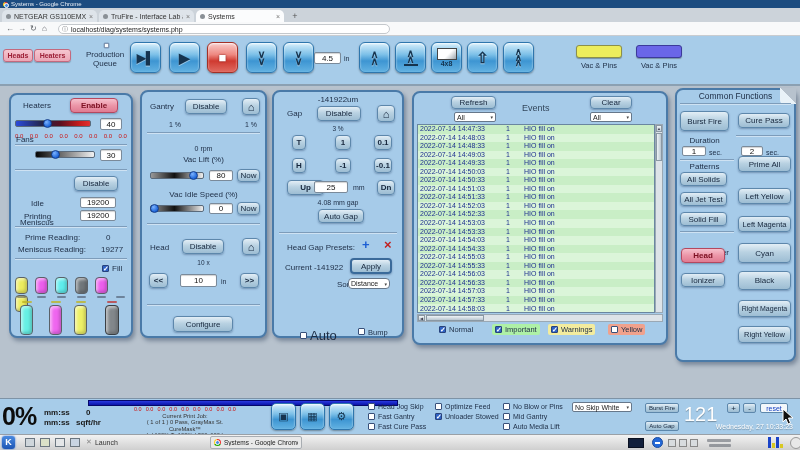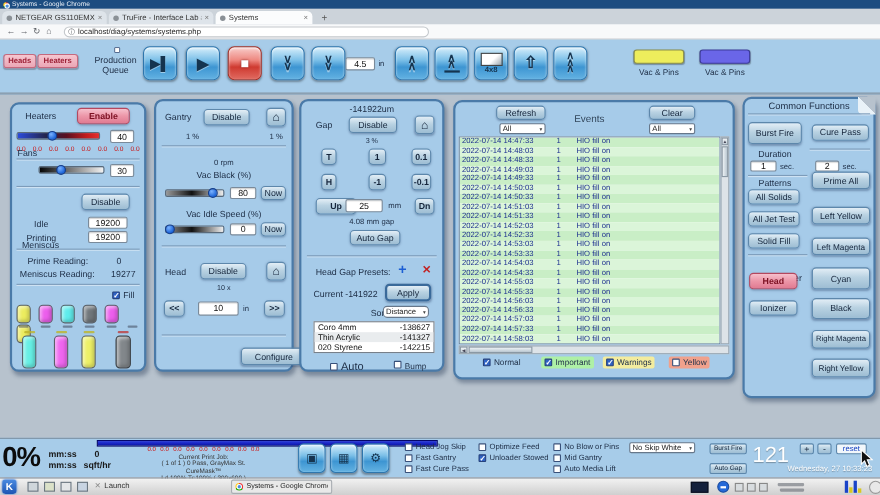--- a/index.html
+++ b/index.html
@@ -230,21 +230,21 @@
   <div class="panel" style="left:140px;top:90px;width:127px;height:248px;">
     <div class="lb" style="left:8px;top:10px;">Gantry</div>
     <div class="btn" style="left:43px;top:7px;width:42px;height:15px;">Disable</div>
     <div class="btn" style="left:100px;top:6px;width:18px;height:17px;font-size:11px;font-weight:bold;">
         <span>⌂</span>
       </div>
     <div class="lb" style="left:27px;top:28px;font-size:7px;">1 %</div>
     <div class="lb" style="left:103px;top:28px;font-size:7px;">1 %</div>
     <div class="hr" style="left:5px;top:40px;width:113px;"></div>
     <div class="lb" style="left:0;top:52px;width:123px;text-align:center;font-size:7px;">0 rpm</div>
-    <div class="lb" style="left:0;top:63px;width:123px;text-align:center;">Vac Black (%)</div>
+    <div class="lb" style="left:0;top:63px;width:123px;text-align:center;">Vac Lift (%)</div>
     <div class="slider" style="left:8px;top:80px;width:54px;background:linear-gradient(90deg,#999,#111 45%,#eee);">
       <div class="thumb" style="left:74%;"></div>
     </div>
     <div class="in" style="left:67px;top:78px;width:24px;height:11px;">80</div>
     <div class="btn" style="left:95px;top:77px;width:23px;height:13px;">Now</div>
     <div class="lb" style="left:0;top:98px;width:123px;text-align:center;">Vac Idle Speed (%)</div>
     <div class="slider" style="left:8px;top:113px;width:54px;background:linear-gradient(90deg,#999,#111 45%,#eee);">
       <div class="thumb" style="left:-2%;"></div>
     </div>
     <div class="in" style="left:67px;top:111px;width:24px;height:11px;">0</div>
@@ -254,21 +254,21 @@
     <div class="btn" style="left:40px;top:147px;width:42px;height:15px;">Disable</div>
     <div class="btn" style="left:100px;top:146px;width:18px;height:17px;font-size:11px;font-weight:bold;">
         <span>⌂</span>
       </div>
     <div class="lb" style="left:0;top:166px;width:123px;text-align:center;font-size:6.5px;">10 x</div>
     <div class="btn" style="left:7px;top:181px;width:19px;height:15px;font-weight:bold;">&lt;&lt;</div>
     <div class="in" style="left:38px;top:182px;width:37px;height:13px;">10</div>
     <div class="lb" style="left:79px;top:185px;font-size:7px;">in</div>
     <div class="btn" style="left:98px;top:181px;width:19px;height:15px;font-weight:bold;">&gt;&gt;</div>
     <div class="hr" style="left:5px;top:212px;width:113px;"></div>
-    <div class="btn" style="left:31px;top:224px;width:60px;height:16px;margin-left:46px;">Configure</div>
+    <div class="btn" style="left:31px;top:224px;width:60px;height:16px;">Configure</div>
   </div>
 
   <div class="panel" style="left:272px;top:90px;width:132px;height:248px;">
     <div class="lb" style="left:0;top:3px;width:128px;text-align:center;">-141922um</div>
     <div class="lb" style="left:13px;top:17px;">Gap</div>
     <div class="btn" style="left:43px;top:14px;width:44px;height:15px;">Disable</div>
     <div class="btn" style="left:103px;top:13px;width:18px;height:17px;font-size:11px;font-weight:bold;">
         <span>⌂</span>
       </div>
     <div class="lb" style="left:0;top:32px;width:128px;text-align:center;font-size:6.5px;">3 %</div>
@@ -288,40 +288,23 @@
     <div class="lb" style="left:13px;top:151px;">Head Gap Presets:</div>
     <div class="abs" style="left:88px;top:145px;font-size:13px;font-weight:bold;color:#1d5fd4;">+</div>
     <div class="abs" style="left:110px;top:145px;font-size:13px;font-weight:bold;color:#c22020;">×</div>
     <div class="lb" style="left:11px;top:171px;">Current -141922</div>
     <div class="btn" style="left:76px;top:166px;width:42px;height:16px;border-width:2px;border-color:#3a6a9a;">Apply</div>
     <div class="lb" style="left:16px;top:188px;padding-left:47px;">Sort by:</div>
     <div class="dd" style="left:74px;top:186px;width:42px;height:11px;border-radius:4px;">
       <span>Distance</span>
         <span class="ar">▾</span>
     </div>
-    <div class="ptab" style="left:11px;top:200px;width:110px;height:29px;">
-
-        <div class="prow">
-          <span>Coro 4mm</span>
-          <span>-138627</span>
-        </div>
-
-        <div class="prow">
-          <span>Thin Acrylic</span>
-          <span>-141327</span>
-        </div>
-
-        <div class="prow">
-          <span>020 Styrene</span>
-          <span>-142215</span>
-        </div>
-      </div>
     <div class="abs" style="left:26px;top:236px;display:flex;align-items:center;gap:3px;">
       <span class="cb"></span>
-      <span style="font-size:10px;color:#1c2c44;">Auto</span>
+      <span style="font-size:13px;color:#1c2c44;">Auto</span>
     </div>
     <div class="abs" style="left:84px;top:236px;display:flex;align-items:flex-start;gap:3px;">
       <span class="cb"></span>
       <span style="font-size:7.5px;color:#1c2c44;">Bump</span>
     </div>
   </div>
 
   <div class="panel" style="left:412px;top:91px;width:256px;height:254px;">
     <div class="btn" style="left:37px;top:3px;width:45px;height:13px;">Refresh</div>
     <div class="lb" style="left:108px;top:11px;font-size:9px;color:#33475c;">Events</div>

